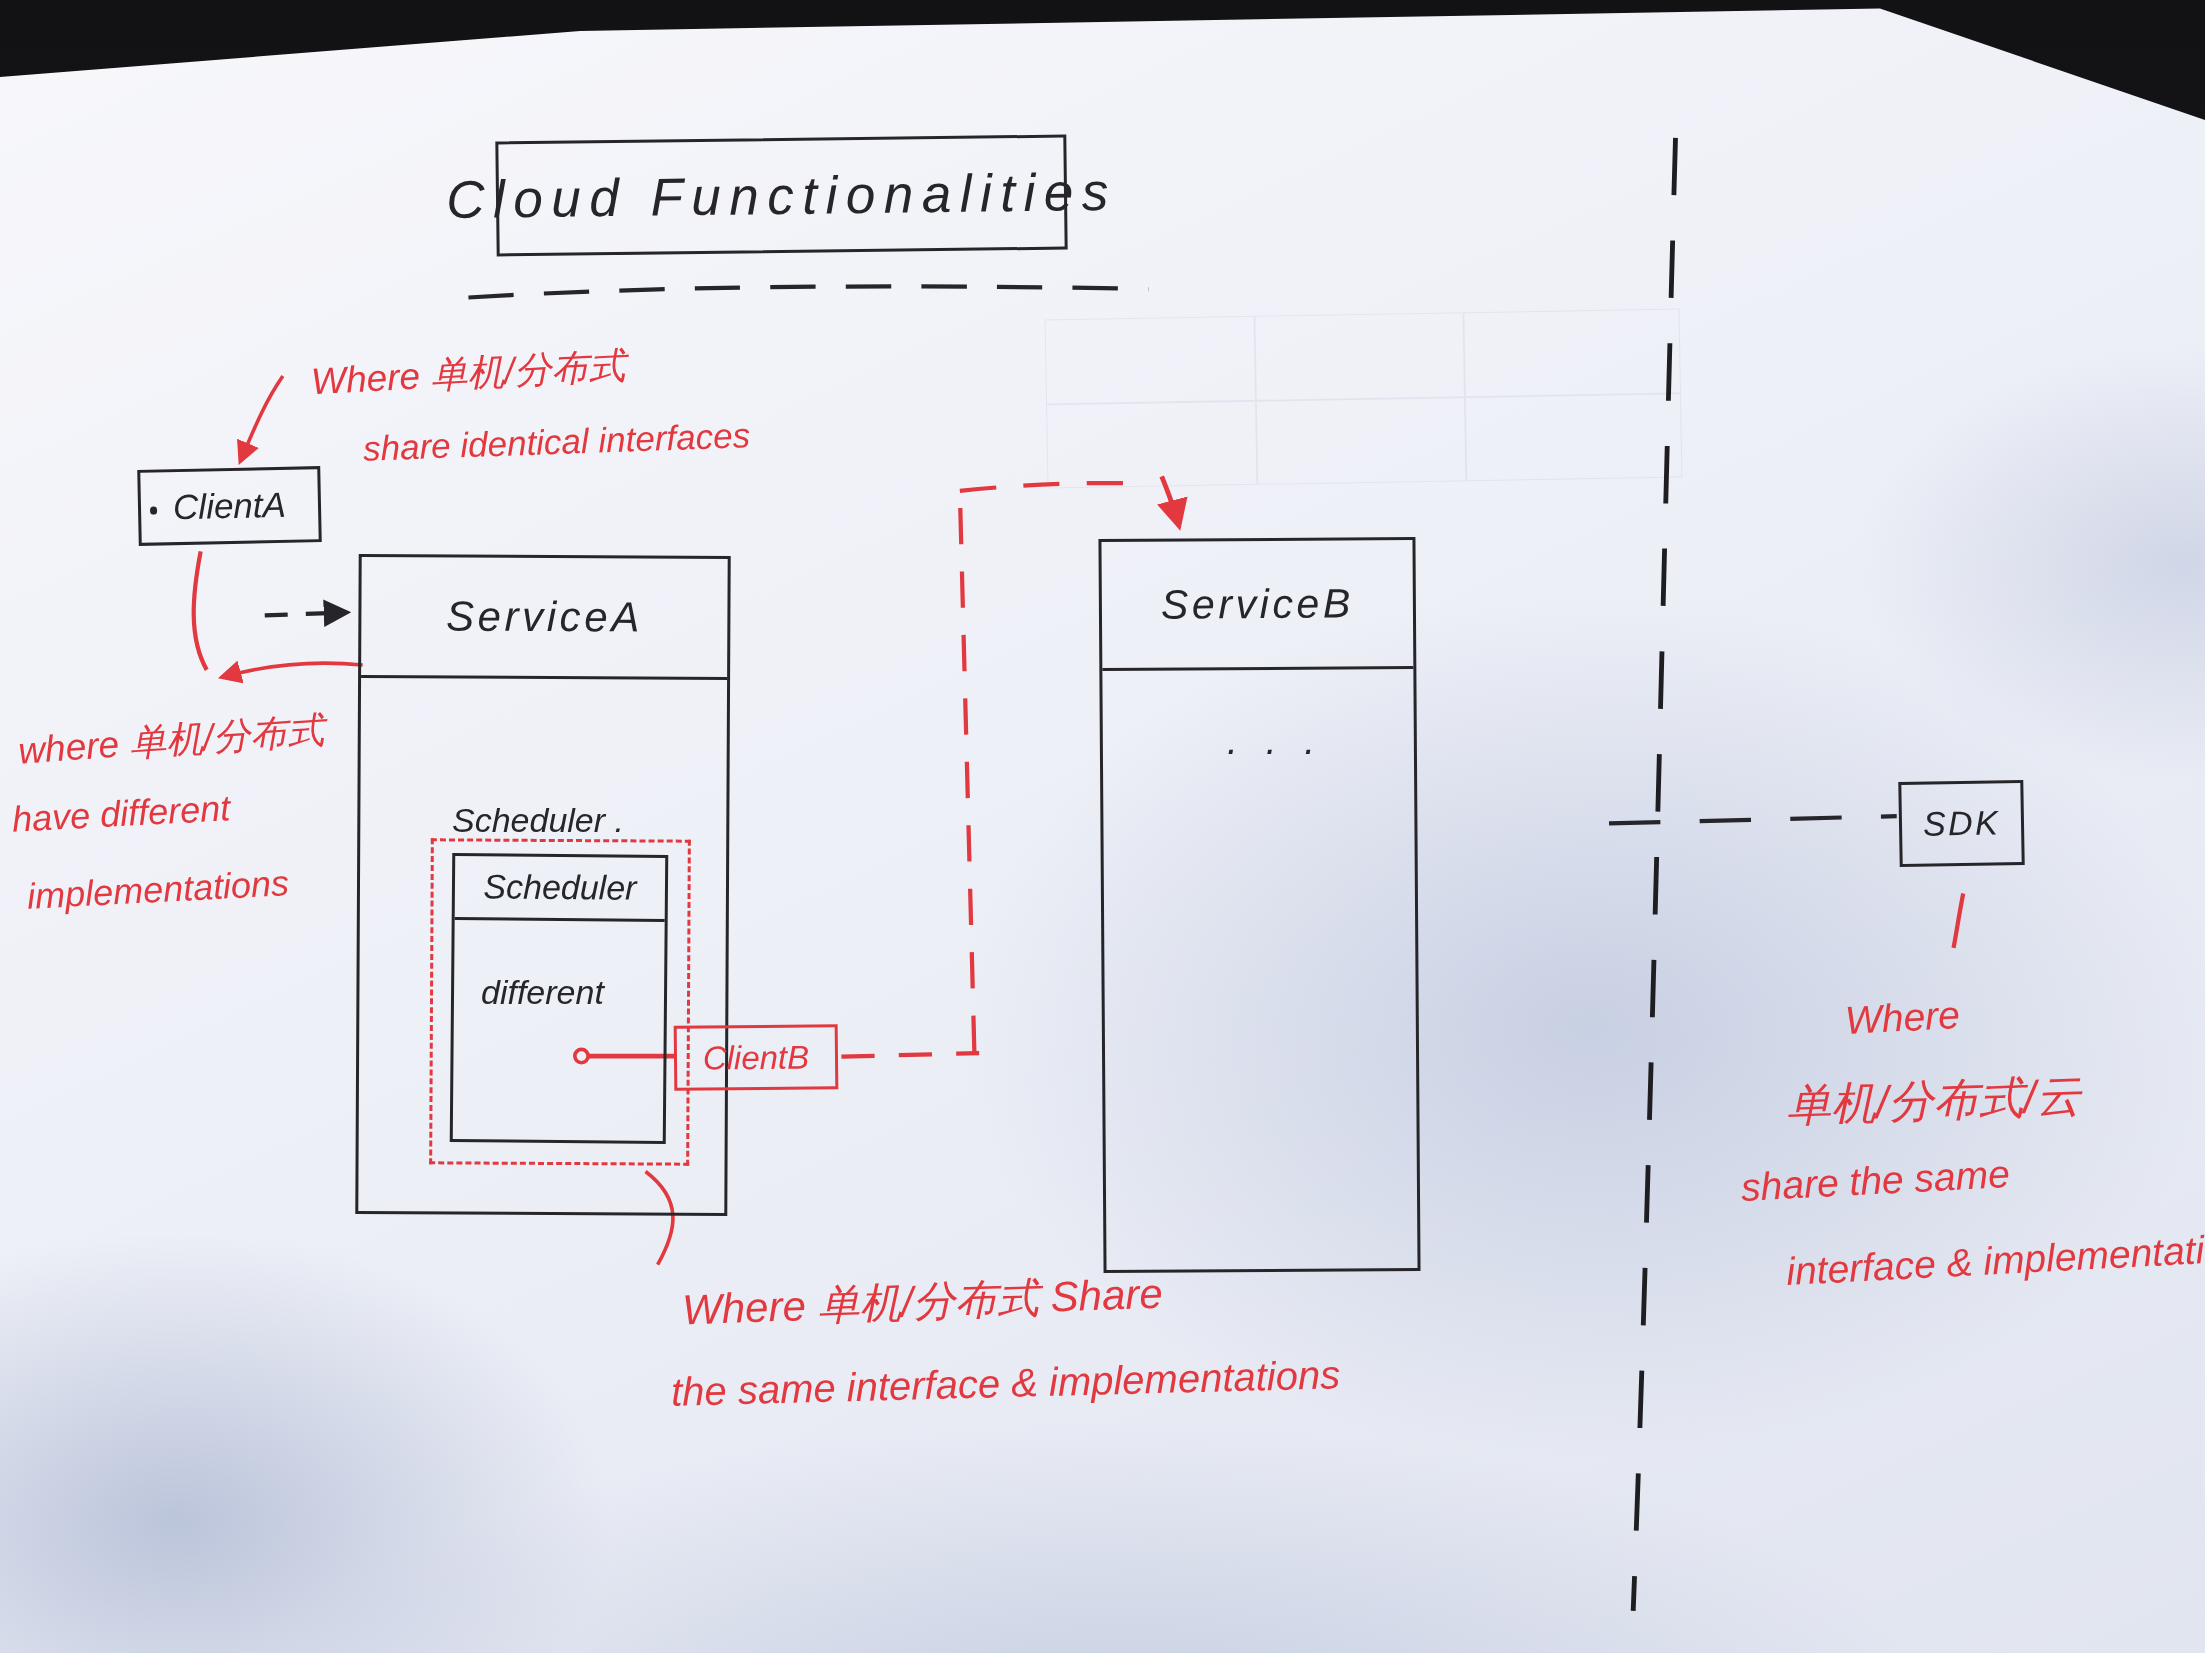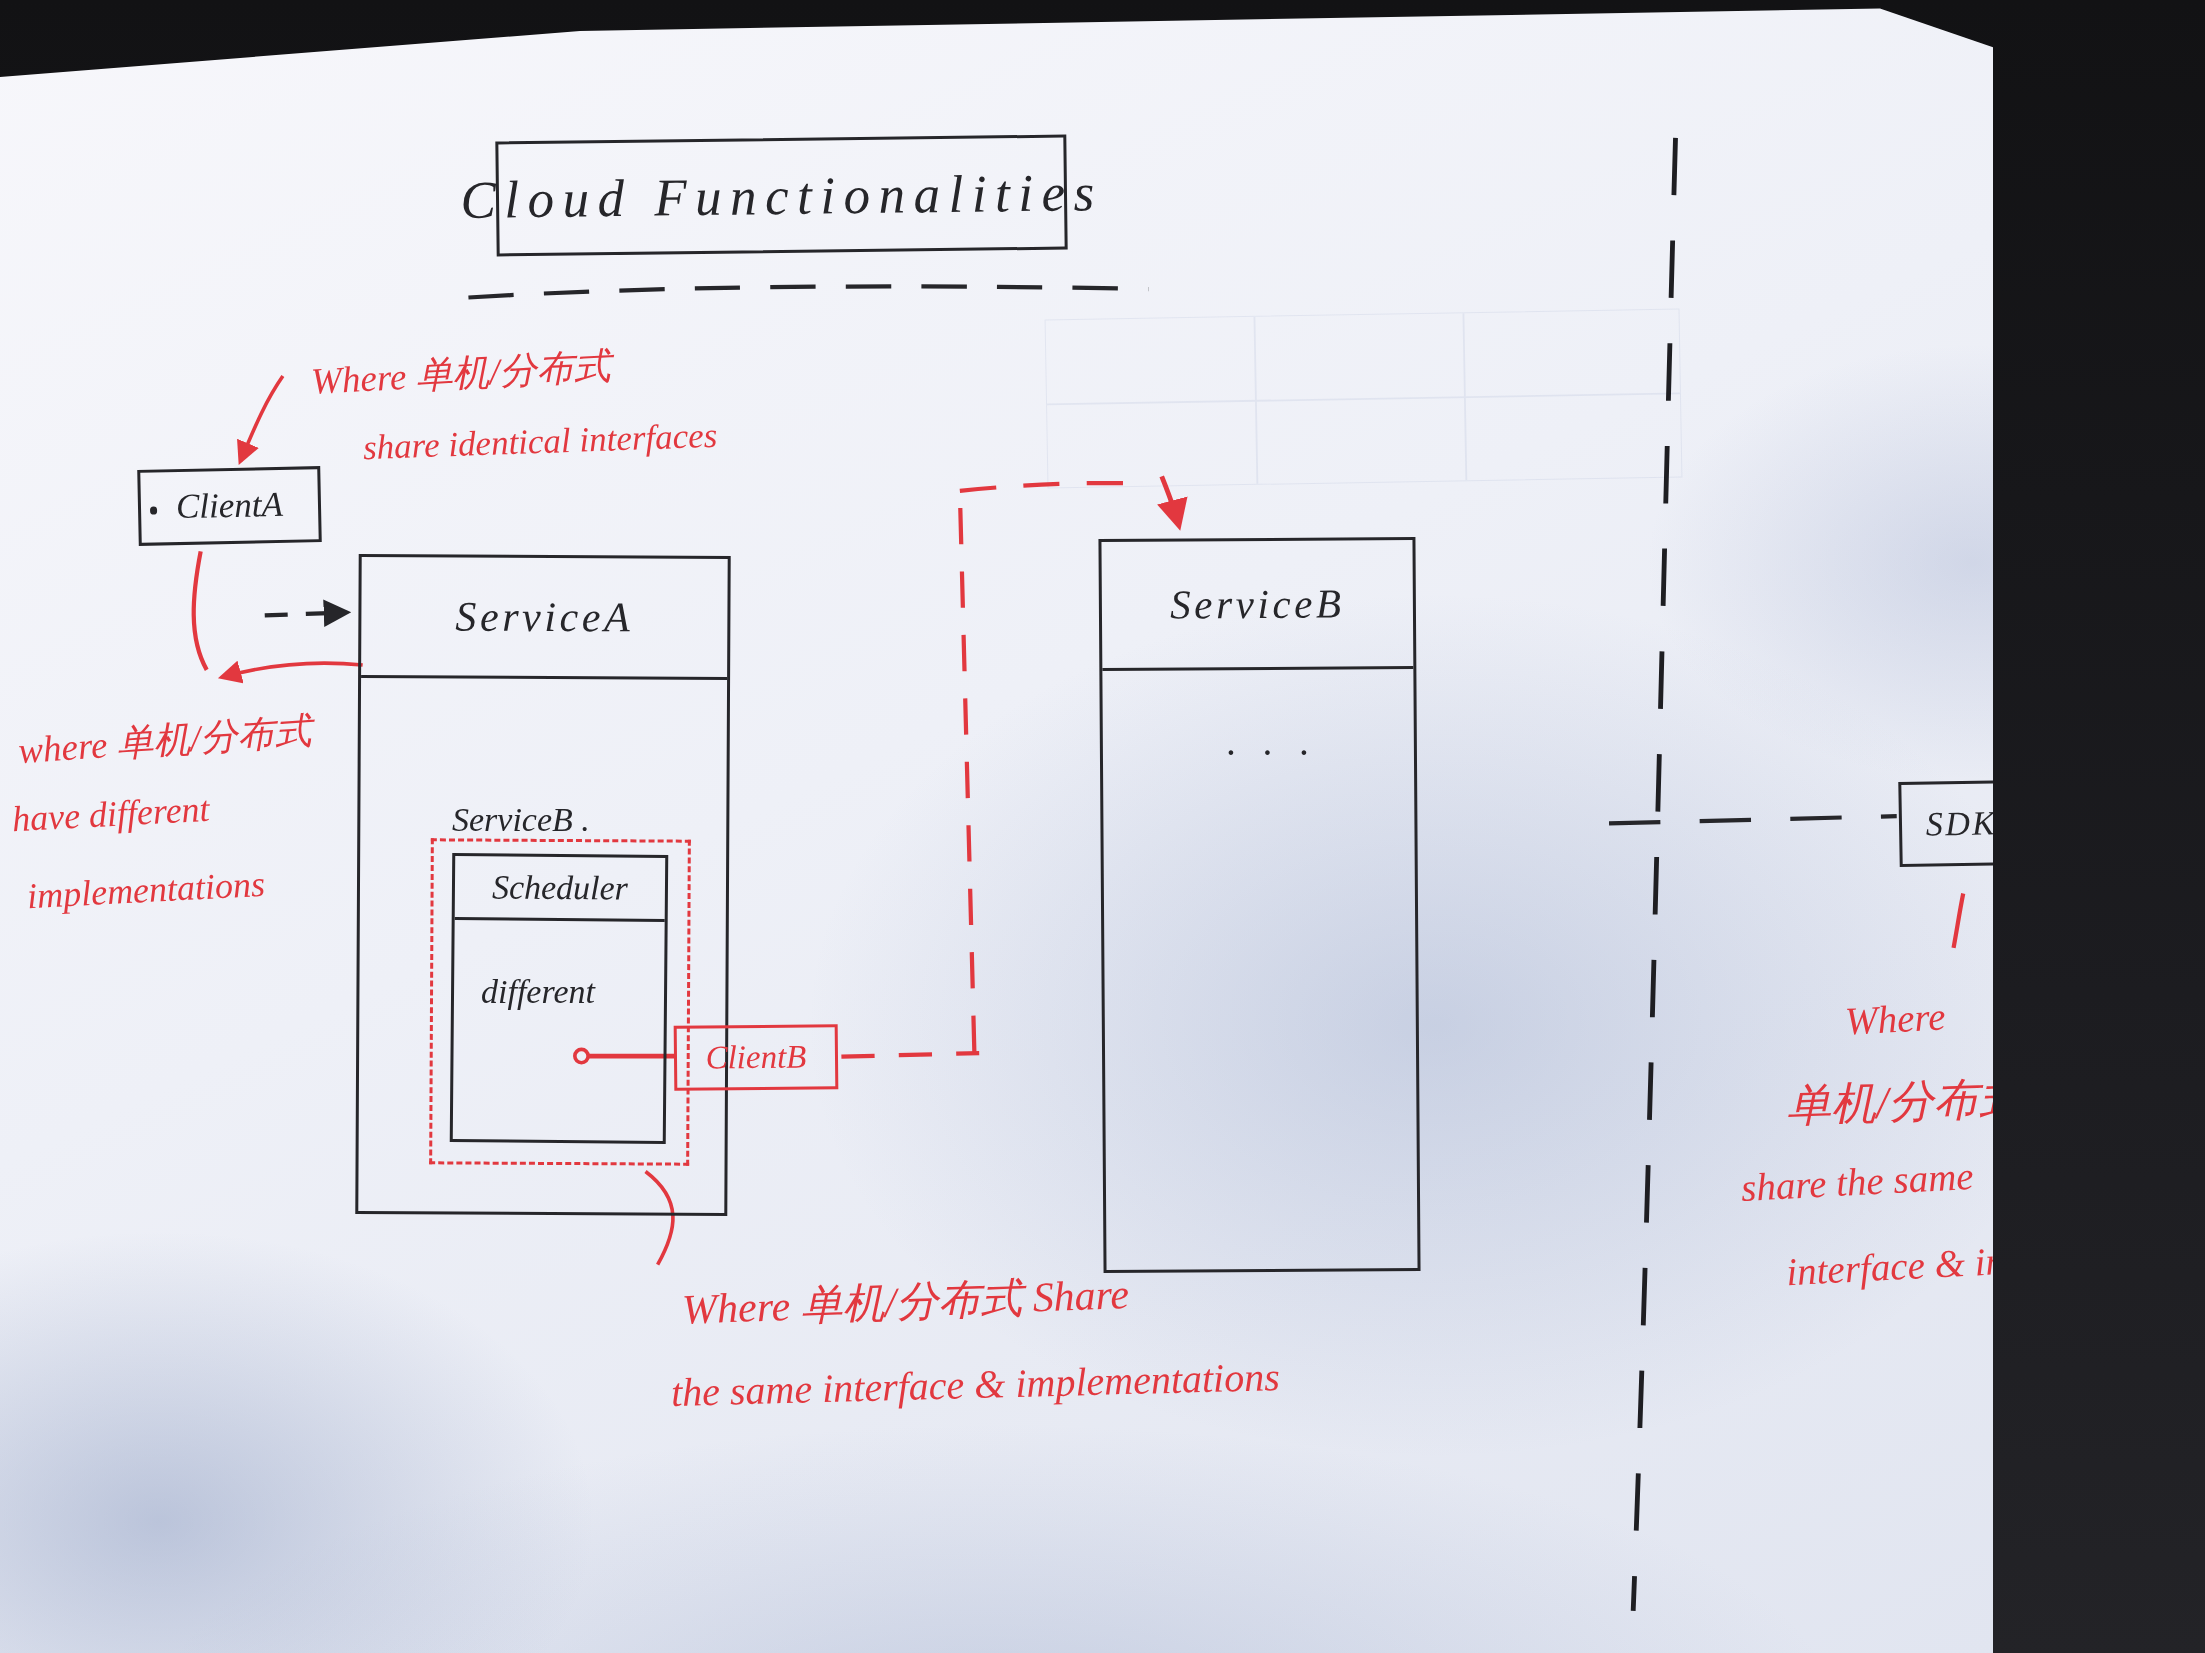--- a/index.html
+++ b/index.html
@@ -1,19 +1,19 @@
 <!DOCTYPE html>
 <html style="font-size:9.7px"><head>
 <meta charset="utf-8">
 <style>
   * { box-sizing: border-box; }
   html, body { margin: 0; padding: 0; background: linear-gradient(180deg,#121214 0%,#1c1c20 60%,#232327 100%); }
   .scene {
-    position: relative; width: 1993px; height: 1654px; overflow: hidden;
-    font-family: Liberation Serif, serif; font-style: italic;
+    position: relative; width: 2205px; height: 1654px; overflow: hidden;
+    font-family: Liberation Sans, sans-serif; font-style: italic;
   }
   .paper {
     position: absolute; inset: 0;
     clip-path: polygon(0px 77px, 580px 31px, 1880px 8.5px, 2205px 120px, 2205px 1654px, 0px 1654px);
     background:
       radial-gradient(967px 665px at 72% 62%, rgba(122,142,185,0.30), rgba(122,142,185,0) 65%),
       radial-gradient(725px 484px at 8% 92%, rgba(110,130,175,0.38), rgba(110,130,175,0) 60%),
       radial-gradient(1209px 423px at 50% 104%, rgba(130,148,188,0.30), rgba(130,148,188,0) 70%),
       radial-gradient(544px 363px at 99% 34%, rgba(140,155,195,0.28), rgba(140,155,195,0) 60%),
       linear-gradient(155deg, #f7f7fb 0%, #eef0f7 45%, #e1e5f0 100%);
@@ -141,21 +141,21 @@
     <i class="pen-dot" style="left:8.5px; top:34px;"></i>
     <span class="lbl">ClientA</span>
   </div>
 
   <div class="box service-a">
     <div class="hdr">
       <span class="lbl">ServiceA</span>
     </div>
   </div>
 
-  <div class="abs lbl instance-a-label">ServiceB .</div>
+  <div class="abs lbl instance-a-label">Scheduler .</div>
   <div class="inst-dashed"></div>
   <div class="box scheduler">
     <div class="hdr">
       <span class="lbl">Scheduler</span>
     </div>
   </div>
   <div class="abs lbl execution-label">different</div>
 
   <div class="box client-b">
     <span class="lbl red">ClientB</span>

